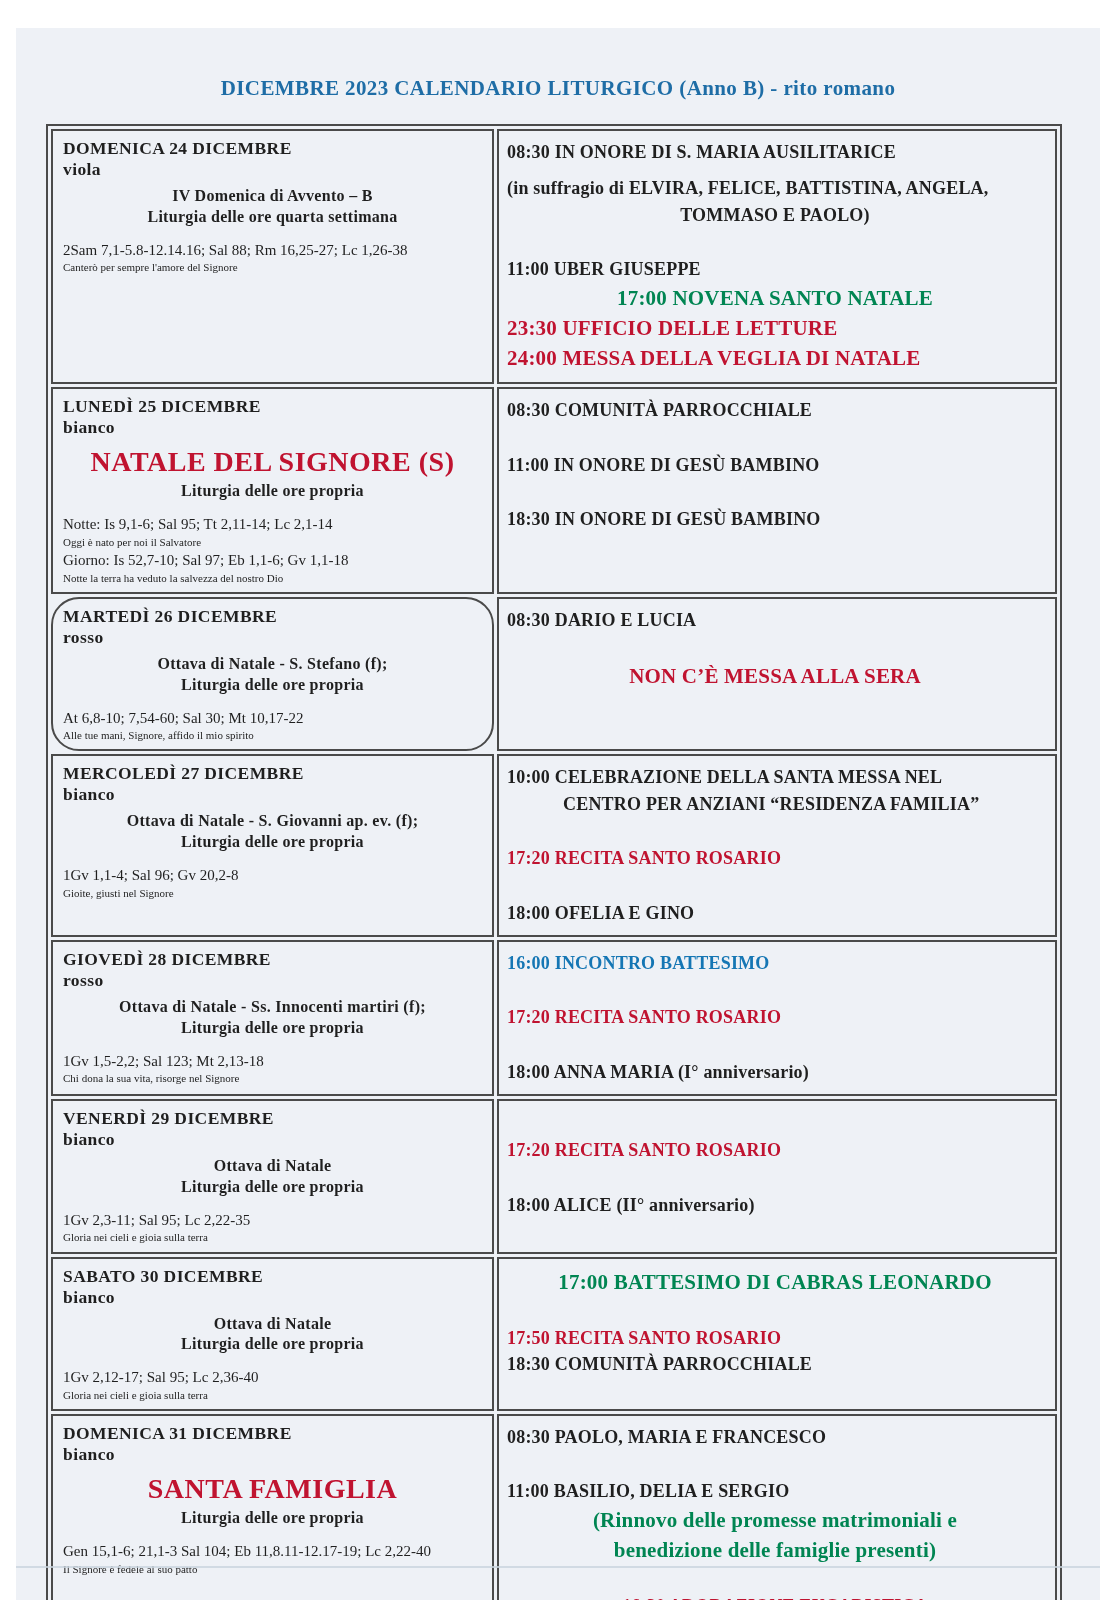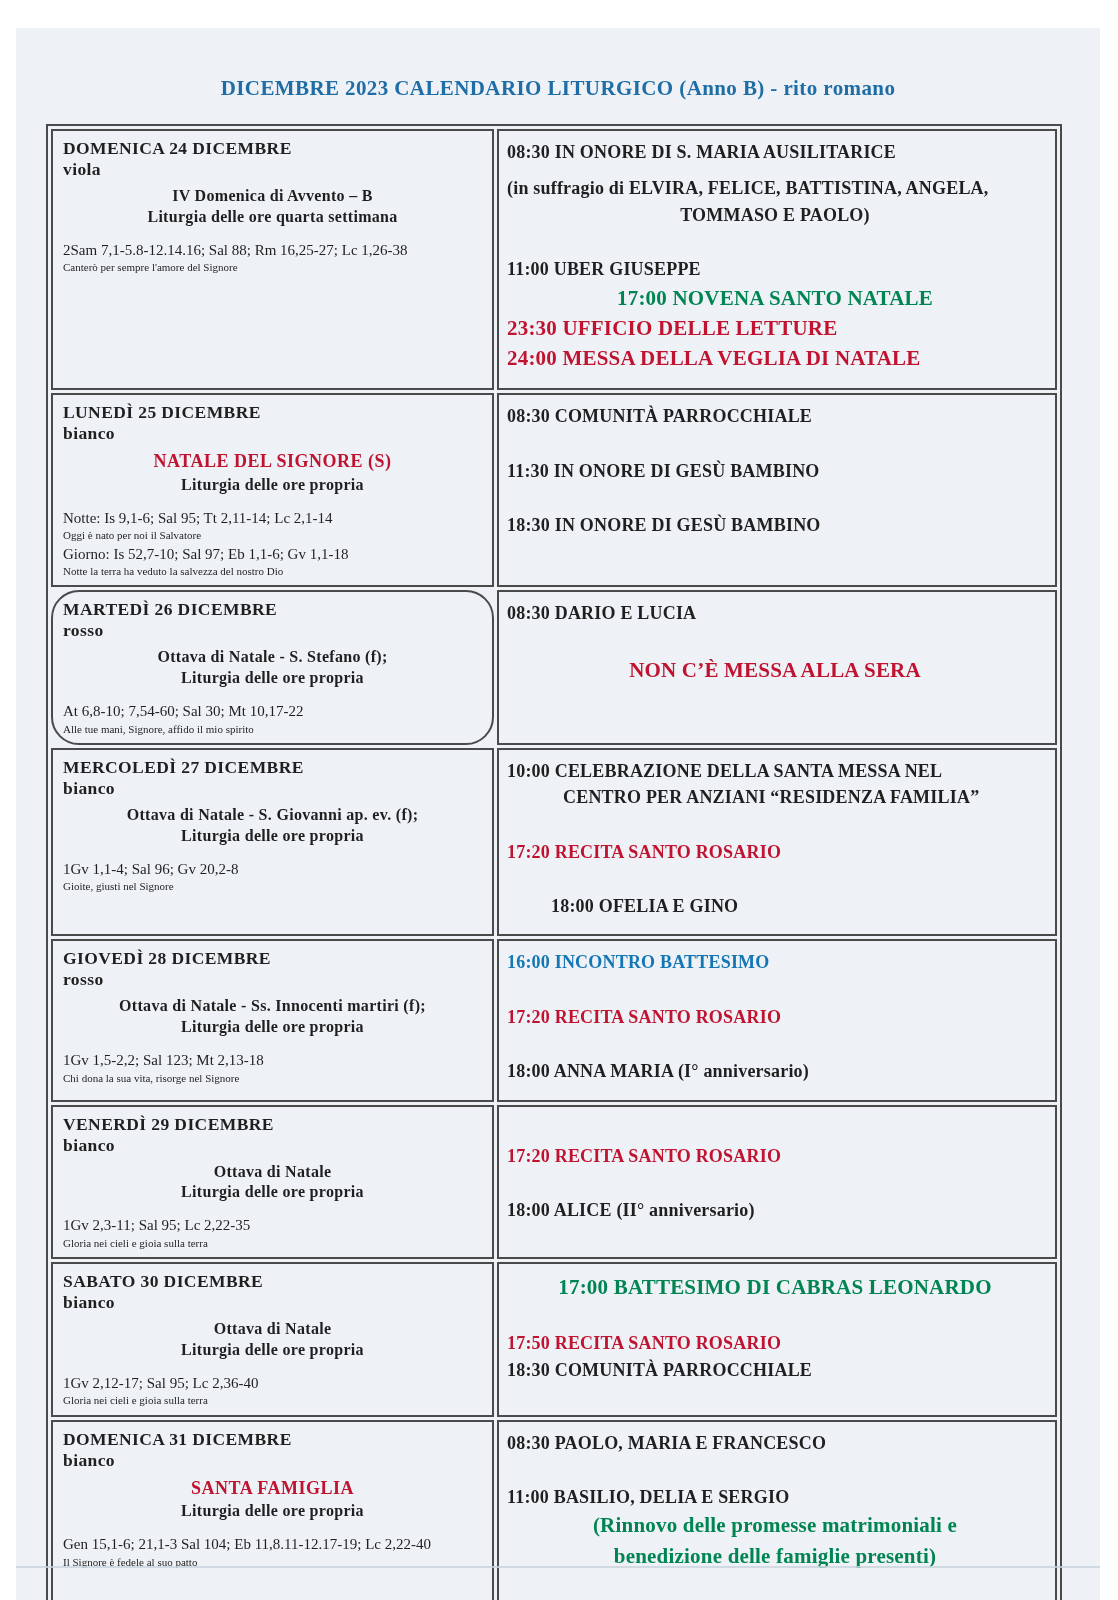--- a/index.html
+++ b/index.html
@@ -39,37 +39,37 @@
     gap:3px;
     box-sizing:border-box;
   }
   .cell{
     border:2px solid var(--line,#4a4a4a);
     box-sizing:border-box;
     color:var(--ink,#1f1f1f);
     background:var(--page_bg,#eef1f6);
   }
   .cell.left{ padding:7px 10px 6px 10px; }
-  .cell.right{ padding:7px 12px 16px 8px; }
+  .cell.right{ padding:7px 12px 10px 8px; }
 
   .day-header{
     display:flex;
     justify-content:space-between;
     font-weight:bold;
     font-size:17.5px;
     letter-spacing:.4px;
     flex-direction:column;
   }
   .day-color{ padding-right:44px; }
 
   .feast-block{ text-align:center; margin-top:6px; }
   .feast-line{ font-weight:bold; font-size:16px; line-height:1.3; letter-spacing:.3px; }
   .feast-line.feast-big{
     color:var(--red,#c01330);
-    font-size:18px;
+    font-size:28px;
     line-height:1.25;
     letter-spacing:.5px;
     margin:4px 0 2px 0;
     text-align:center;
   }
   .readings-block{ margin-top:12px; }
   .reading-line{ font-size:15px; line-height:1.38; }
   .reading-line.resp{ font-weight:normal; font-size:11px; }
 
   .ev{
@@ -125,21 +125,21 @@
         </div>
     <div class="readings-block">
           <div class="reading-line ">Notte: Is 9,1-6; Sal 95; Tt 2,11-14; Lc 2,1-14</div>
           <div class="reading-line resp">Oggi è nato per noi il Salvatore</div>
           <div class="reading-line ">Giorno: Is 52,7-10; Sal 97; Eb 1,1-6; Gv 1,1-18</div>
           <div class="reading-line resp">Notte la terra ha veduto la salvezza del nostro Dio</div>
         </div>
   </div>
   <div class="cell right" style="min-height: 178px;">
         <div class="ev" style="color: var(--ink);">08:30 COMUNITÀ PARROCCHIALE</div>
-        <div class="ev gap" style="color: var(--ink);">11:30 IN ONORE DI GESÙ BAMBINO</div>
+        <div class="ev gap" style="color: var(--ink);">11:00 IN ONORE DI GESÙ BAMBINO</div>
         <div class="ev gap" style="color: var(--ink);">18:30 IN ONORE DI GESÙ BAMBINO</div>
       </div>
 
   <div class="cell left" style="min-height: 110px; border-radius: 28px;">
     <div class="day-header">
       <span class="day-name">MARTEDÌ 26 DICEMBRE</span>
       <span class="day-color">rosso</span>
     </div>
     <div class="feast-block">
           <div class="feast-line ">Ottava di Natale - S. Stefano (f);</div>
@@ -166,21 +166,21 @@
         </div>
     <div class="readings-block">
           <div class="reading-line ">1Gv 1,1-4; Sal 96; Gv 20,2-8</div>
           <div class="reading-line resp">Gioite, giusti nel Signore</div>
         </div>
   </div>
   <div class="cell right" style="min-height: 162px;">
         <div class="ev" style="color: var(--ink);">10:00 CELEBRAZIONE DELLA SANTA MESSA NEL</div>
         <div class="ev a-indent" style="color: var(--ink);">CENTRO PER ANZIANI “RESIDENZA FAMILIA”</div>
         <div class="ev gap" style="color: var(--red);">17:20 RECITA SANTO ROSARIO</div>
-        <div class="ev gap" style="color: var(--ink); margin-left: 44px;">18:00 OFELIA E GINO</div>
+        <div class="ev gap" style="color: var(--ink);">18:00 OFELIA E GINO</div>
       </div>
 
   <div class="cell left" style="min-height: 135px;">
     <div class="day-header">
       <span class="day-name">GIOVEDÌ 28 DICEMBRE</span>
       <span class="day-color">rosso</span>
     </div>
     <div class="feast-block">
           <div class="feast-line ">Ottava di Natale - Ss. Innocenti martiri (f);</div>
           <div class="feast-line ">Liturgia delle ore propria</div>

